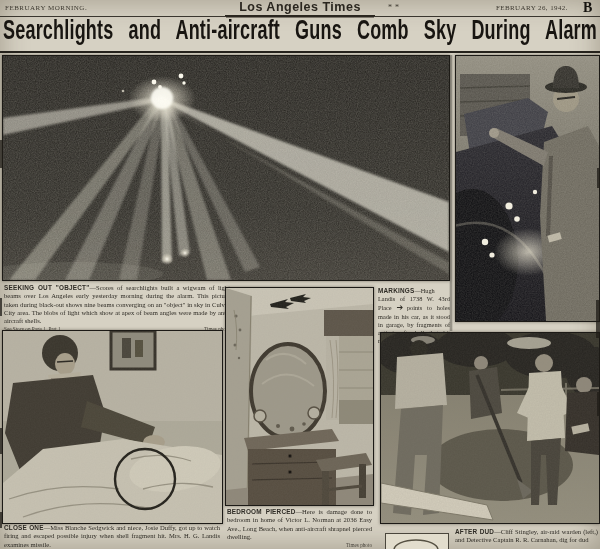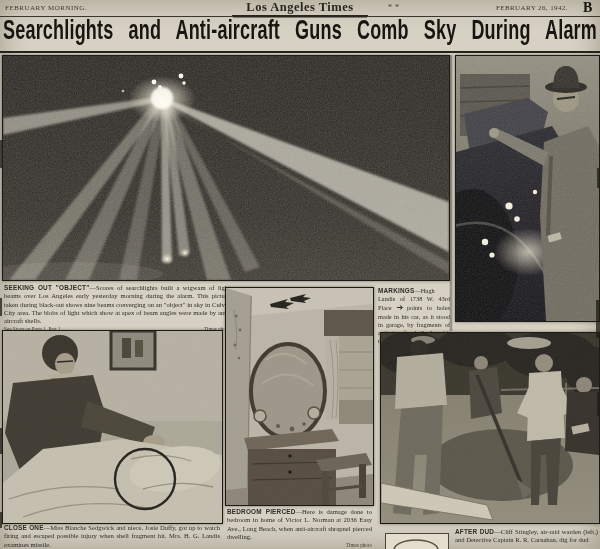--- a/index.html
+++ b/index.html
@@ -6,21 +6,21 @@
   #page{
     position:relative;width:600px;height:549px;overflow:hidden;
     background:#d6d1c3;
     font-family:"Liberation Serif",serif;color:#211e19;
     box-shadow:inset 0 0 28px rgba(60,50,30,.35);
   }
   .abs{position:absolute;}
   
   #masthead{left:0;top:0;width:600px;height:16px;border-bottom:1px solid #3a362e;}
   #mh-left{left:5px;top:4px;font-size:7px;letter-spacing:.5px;color:#3c382f;font-family:"Liberation Serif",serif;}
-  #mh-title{left:0;top:0px;width:600px;text-align:center;font-family:Liberation Serif, serif;
+  #mh-title{left:0;top:0px;width:600px;text-align:center;font-family:Liberation Sans, sans-serif;
     font-weight:700;font-size:12.5px;letter-spacing:.5px;color:#2a261f;}
   #mh-title span{border-bottom:1px solid #2a261f;box-shadow:0 2.5px 0 -1px #2a261f;padding:0 14px 1px;}
   #mh-stars{left:388px;top:3px;font-size:8px;letter-spacing:3px;color:#3c382f;}
   #mh-date{left:496px;top:4px;font-size:7px;letter-spacing:.4px;color:#3c382f;}
   #mh-b{left:583px;top:0px;font-size:14px;font-weight:700;font-family:"Liberation Serif",serif;color:#15130f;}
   
   #headline{
     left:3px;top:17px;width:594px;height:36px;
     font-family:"Liberation Sans",sans-serif;font-weight:700;font-size:18px;
     color:#181511;text-align:justify;text-align-last:justify;

